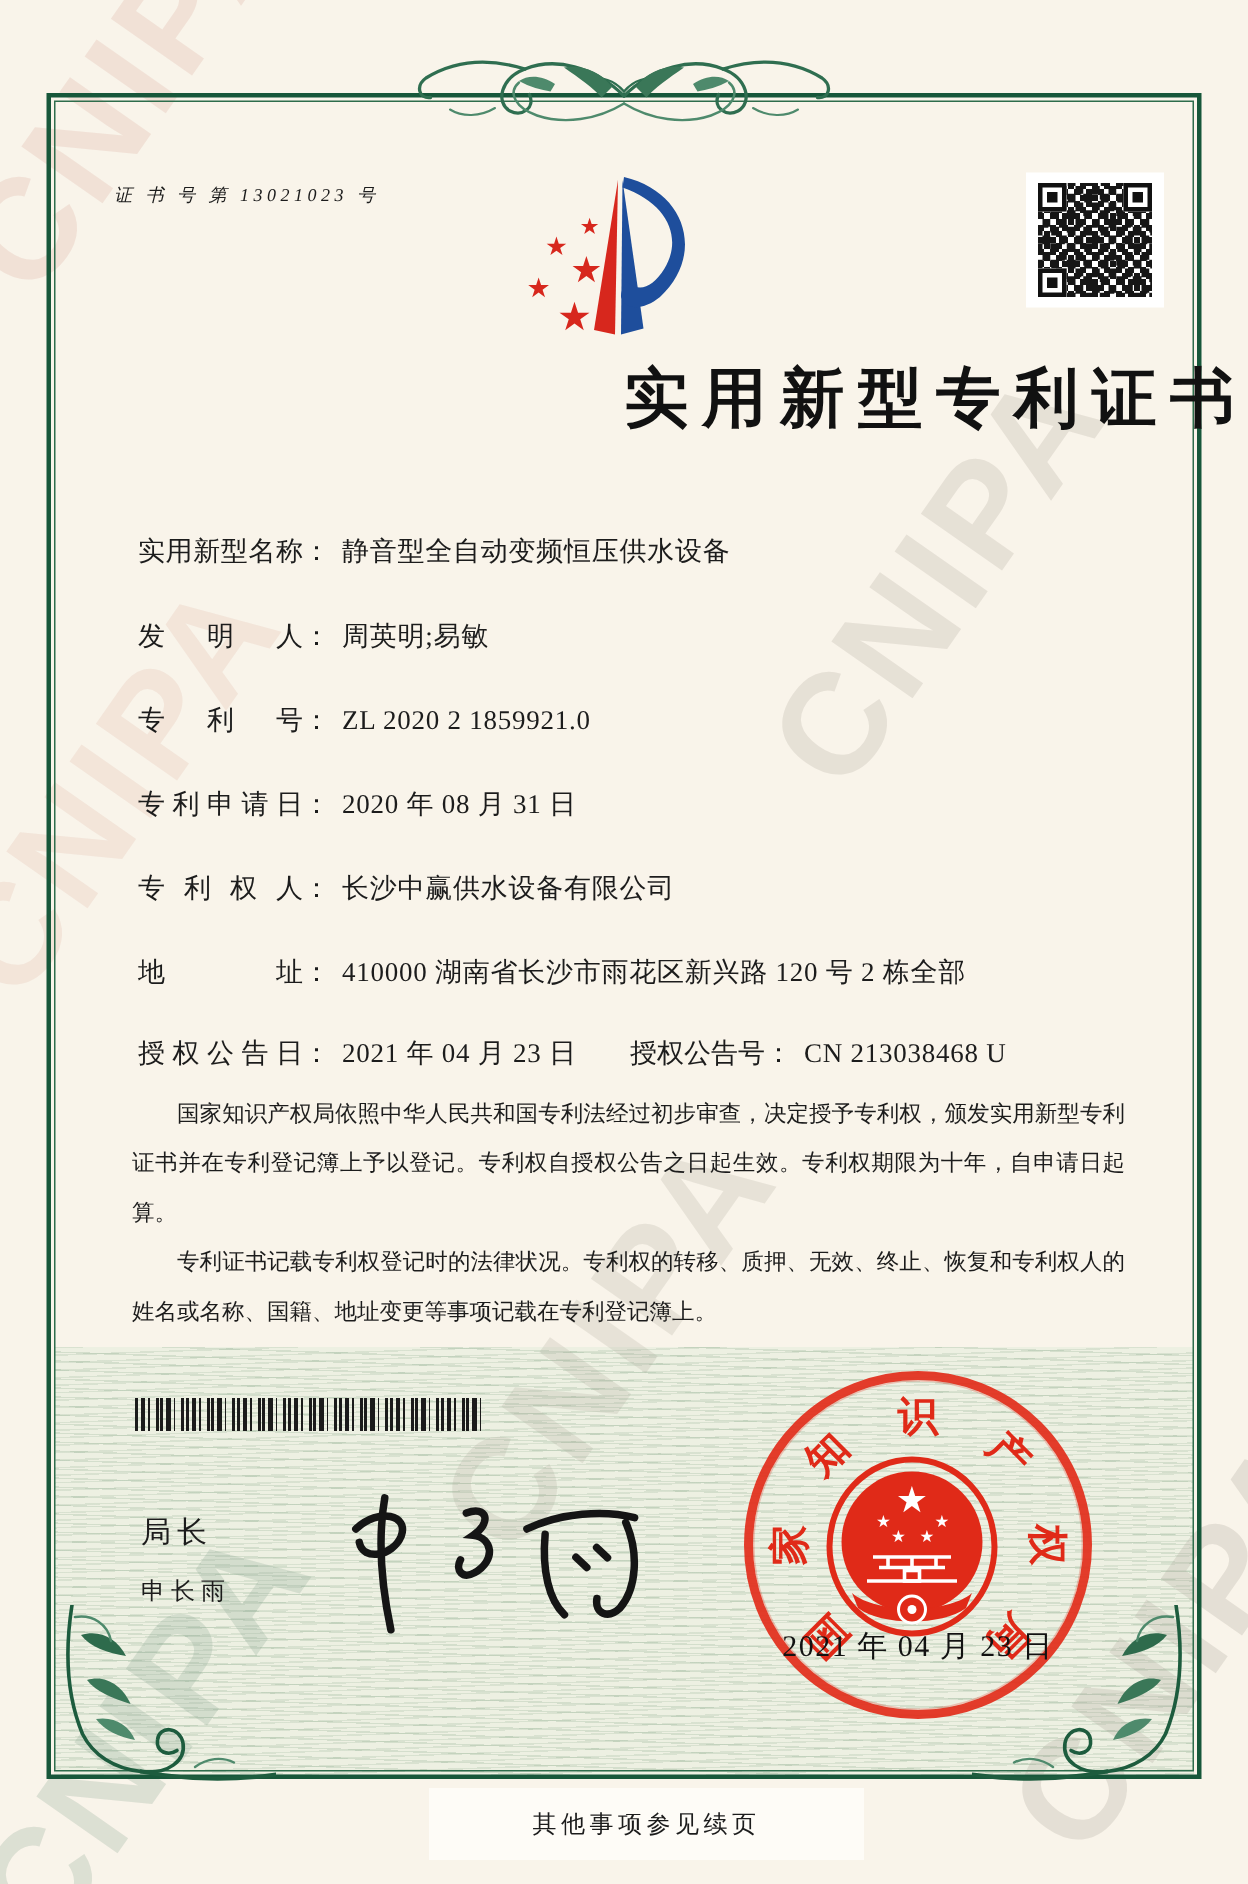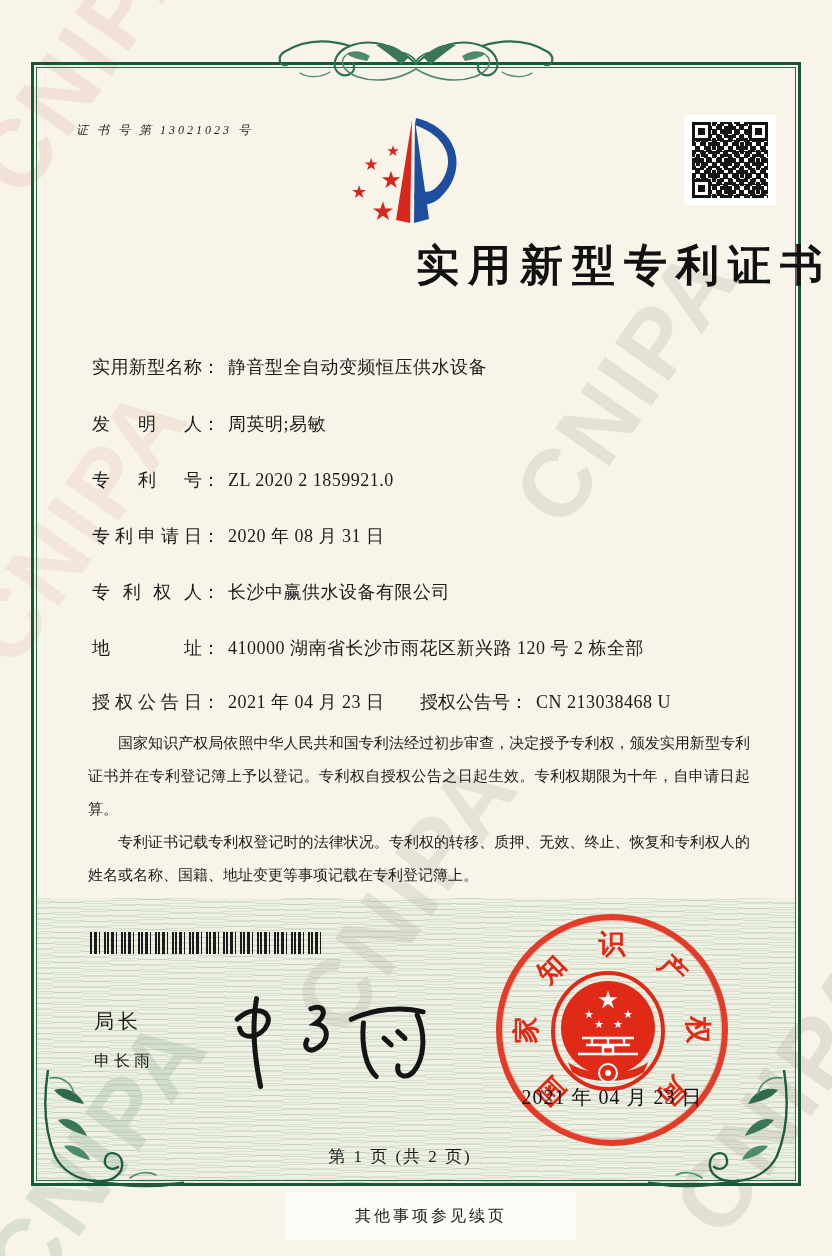--- a/index.html
+++ b/index.html
@@ -256,18 +256,17 @@
         <path d="M30,84 L90,84"></path>
         <path d="M44,68 L44,75 M60,68 L60,75 M76,68 L76,75"></path>
         <rect x="55" y="77" width="10" height="7"></rect>
       </g>
       <circle cx="60" cy="103" r="9" fill="#e02a18" stroke="#ffffff" stroke-width="2"></circle>
       <circle cx="60" cy="103" r="3" fill="#ffffff"></circle>
     </svg>
   </div>
   <div class="abs seal-date">2021 年 04 月 23 日</div>
 
-  <div class="abs page-indicator">第 1 页 (共 2 页)</div>
   <div class="abs cont-box">
     <span class="cont-note">其他事项参见续页</span>
   </div>
 
 </div>
 
 </body></html>

